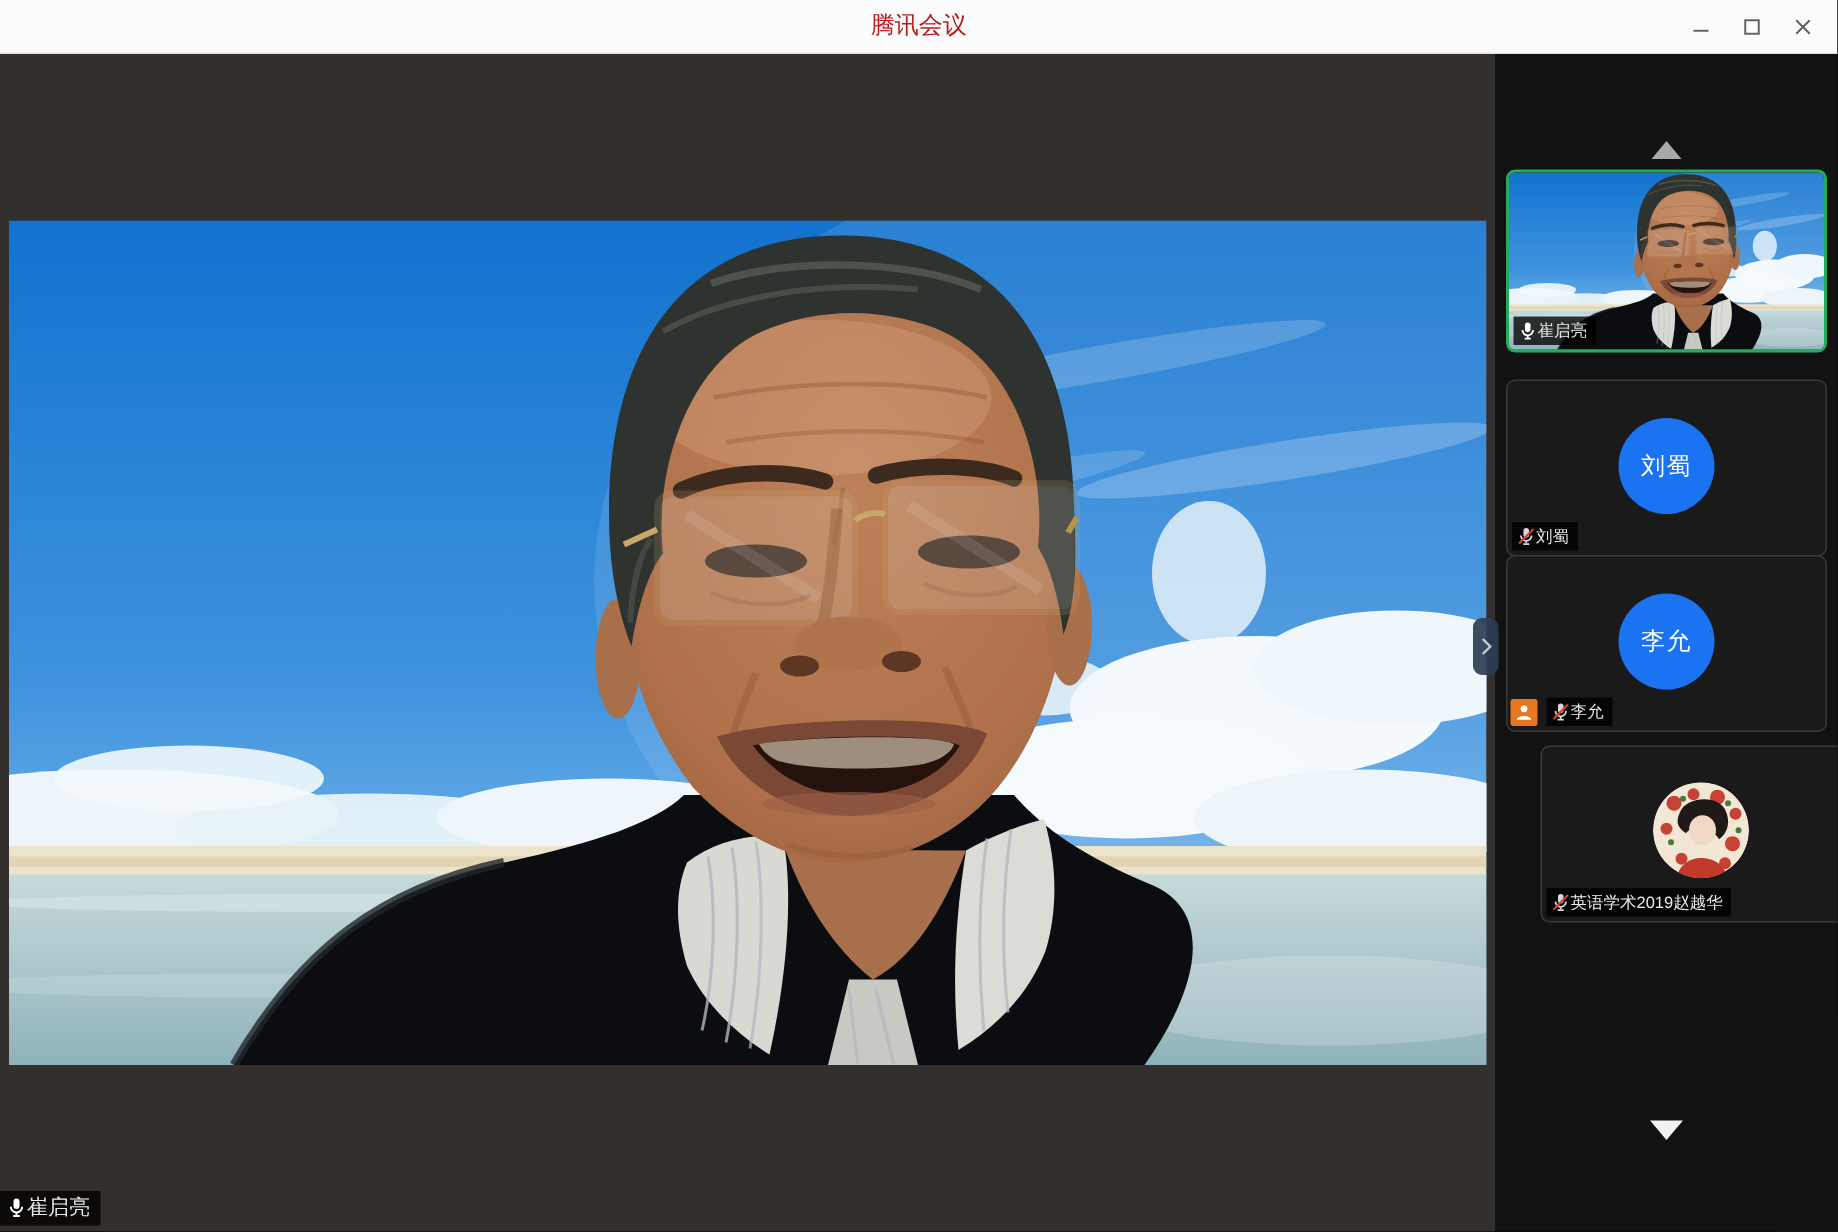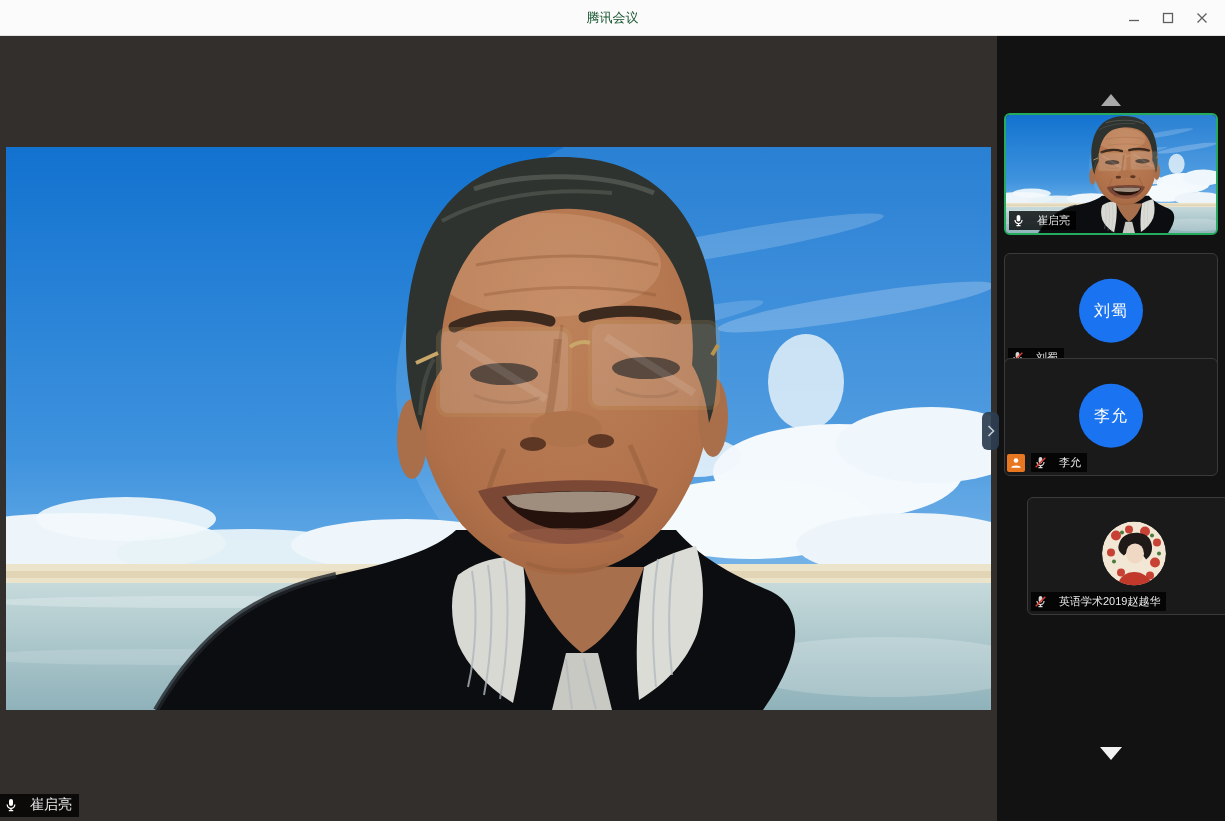--- a/index.html
+++ b/index.html
@@ -4,30 +4,30 @@
 <style>
   * { margin:0; padding:0; box-sizing:border-box; }
   html,body { width:1225px; height:821px; overflow:hidden; background:#000;
               font-family:"Liberation Sans","DejaVu Sans",sans-serif; }
   .window { position:relative; width:1225px; height:821px; }
 
   
   .titlebar { position:absolute; left:0; top:0; width:1225px; height:36px;
               background:#fbfbfb; border-bottom:1px solid #e3e3e3;
               display:flex; align-items:center; justify-content:center; }
-  .titlebar .title { font-size:13px; color:#14532d; }
+  .titlebar .title { font-size:16px; color:#b91c1c; }
   .win-controls { position:absolute; right:6px; top:0; height:36px; display:flex; align-items:center; }
   .win-btn { width:34px; height:30px; display:flex; align-items:center; justify-content:center;
              font-size:14px; color:#5f5f5f; cursor:default; }
 
   
   .stage { position:absolute; left:0; top:36px; width:997px; height:785px; background:#322f2c; }
   .main-video { position:absolute; left:6px; top:111px; width:985px; height:563px; display:block; }
 
-  .name-pill { position:absolute; display:inline-flex; align-items:center; gap:12px;
+  .name-pill { position:absolute; display:inline-flex; align-items:center; gap:0;
                background:rgba(0,0,0,0.78); color:#e9e9e9; padding:2px 7px 3px 4px;
                white-space:nowrap; }
   .stage .name-pill { left:0; bottom:4px; font-size:14px; }
   .tile .name-pill { left:3px; bottom:3px; font-size:11px; padding:2px 6px 2px 3px; }
   .tile .name-pill.shifted { left:26px; }
 
   .collapse-handle { position:absolute; left:982px; top:412px; width:17px; height:38px;
                      background:rgba(44,61,81,0.92); border-radius:6px;
                      display:flex; align-items:center; justify-content:center;
                      color:#c6cdd4; font-size:15px; z-index:30; cursor:pointer; }
@@ -40,21 +40,21 @@
   .tri-up { width:0; height:0; border-left:10px solid transparent; border-right:10px solid transparent;
             border-bottom:12px solid #a9a9a9; }
   .tri-down { width:0; height:0; border-left:11px solid transparent; border-right:11px solid transparent;
               border-top:13px solid #f2f2f2; }
 
   .tile { position:absolute; left:7px; width:214px; height:118px; background:#1a1a1a;
           border:1px solid #3a3a3a; border-radius:6px; overflow:hidden; cursor:pointer; }
   .tile.active { border:2px solid #24ab5e; height:122px; }
   .tile-1 { top:77px; }
   .tile-2 { top:217px; }
-  .tile-3 { top:322px; }
+  .tile-3 { top:334px; }
   .tile-4 { top:461px;margin-left:23px; }
   .tile-5 { top:588px; }
   .thumb-video { position:absolute; left:0; top:0; width:100%; height:100%; }
 
   .avatar-circle { position:absolute; left:50%; top:50%; transform:translate(-50%,-52%);
                    width:64px; height:64px; border-radius:50%; background:#1a73f0;
                    display:flex; align-items:center; justify-content:center;
                    color:#fff; font-size:16px; letter-spacing:1px; }
   .avatar-art { position:absolute; left:50%; top:50%; transform:translate(-50%,-54%);
                 width:64px; height:64px; border-radius:50%; overflow:hidden; }

